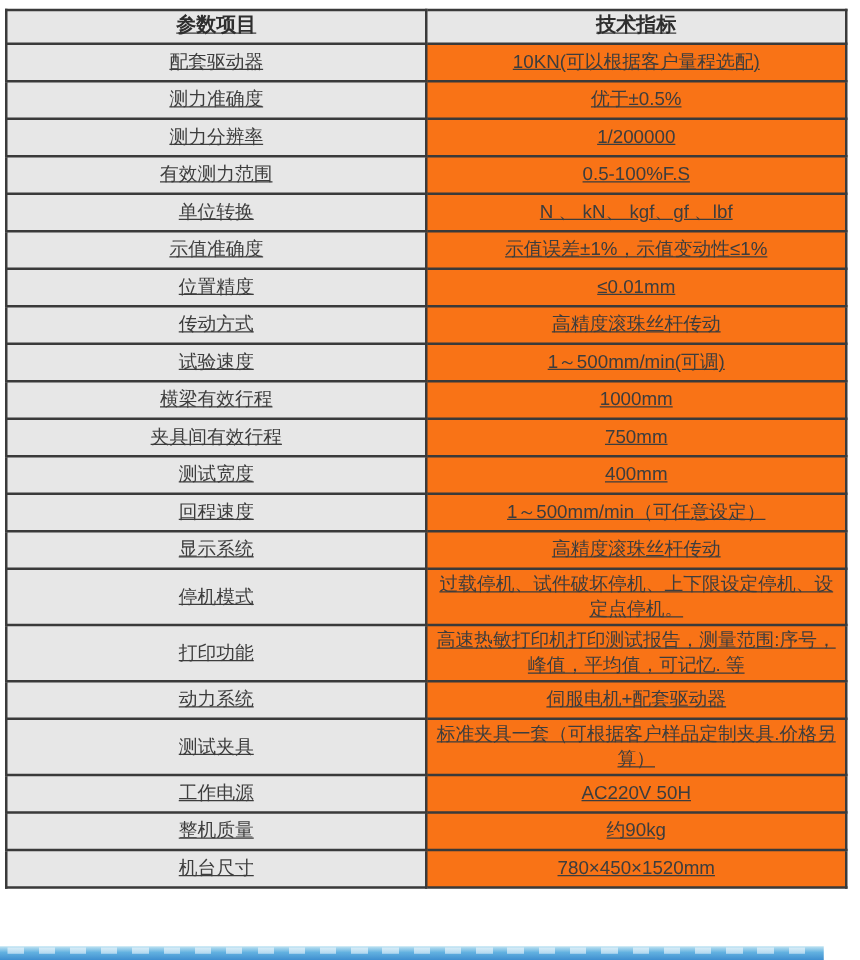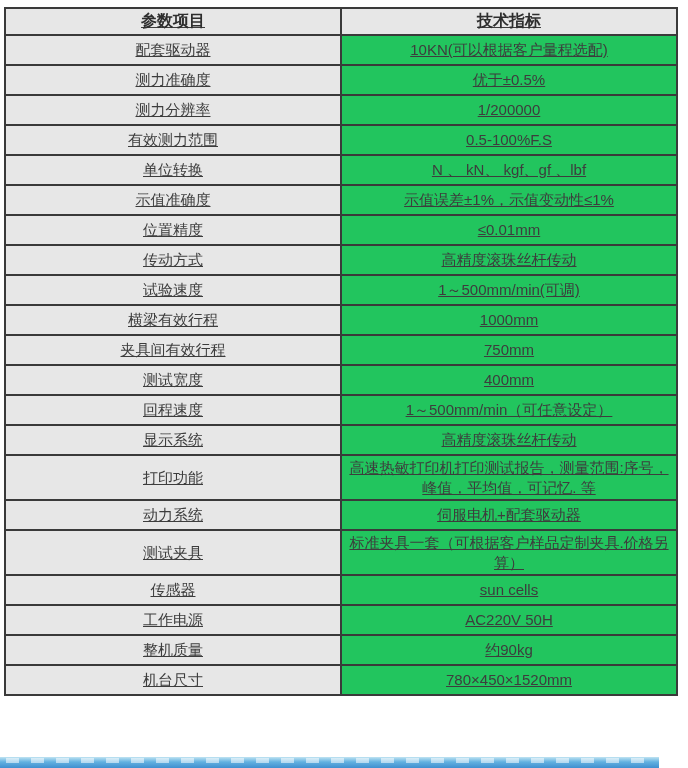--- a/index.html
+++ b/index.html
@@ -29,21 +29,21 @@
     font-size: 16px;
     font-weight: bold;
     background: #e7e7e7;
     color: #2e2e2e;
   }
   table.spec td { height: 30px; }
   table.spec td.param {
     background: #e7e7e7;
     width: 148px;
   }
-  table.spec td.value { background: #22c55e; }
+  table.spec td.value { background: #f97316; }
   .banner-strip {
     position: absolute;
     left: 0;
     bottom: 0;
     width: 659px;
     height: 11px;
     background: linear-gradient(180deg, #bfe3f2 0%, #62b1e0 45%, #3f8fd0 100%);
   }
   .banner-strip::after {
     content: "";
@@ -116,34 +116,34 @@
   </tr>
         <tr>
     <td class="param">回程速度</td>
     <td class="value">1～500mm/min（可任意设定）</td>
   </tr>
         <tr>
     <td class="param">显示系统</td>
     <td class="value">高精度滚珠丝杆传动</td>
   </tr>
         <tr>
+    <td class="param">停机模式</td>
+    <td class="value">过载停机、试件破坏停机、上下限设定停机、设定点停机。</td>
+  </tr>
+        <tr>
     <td class="param">打印功能</td>
     <td class="value">高速热敏打印机打印测试报告，测量范围:序号，峰值，平均值，可记忆. 等</td>
   </tr>
         <tr>
     <td class="param">动力系统</td>
     <td class="value">伺服电机+配套驱动器</td>
   </tr>
         <tr>
     <td class="param">测试夹具</td>
     <td class="value">标准夹具一套（可根据客户样品定制夹具.价格另算）</td>
-  </tr>
-        <tr>
-    <td class="param">传感器</td>
-    <td class="value">sun cells</td>
   </tr>
         <tr>
     <td class="param">工作电源</td>
     <td class="value">AC220V  50H</td>
   </tr>
         <tr>
     <td class="param">整机质量</td>
     <td class="value">约90kg</td>
   </tr>
         <tr>

